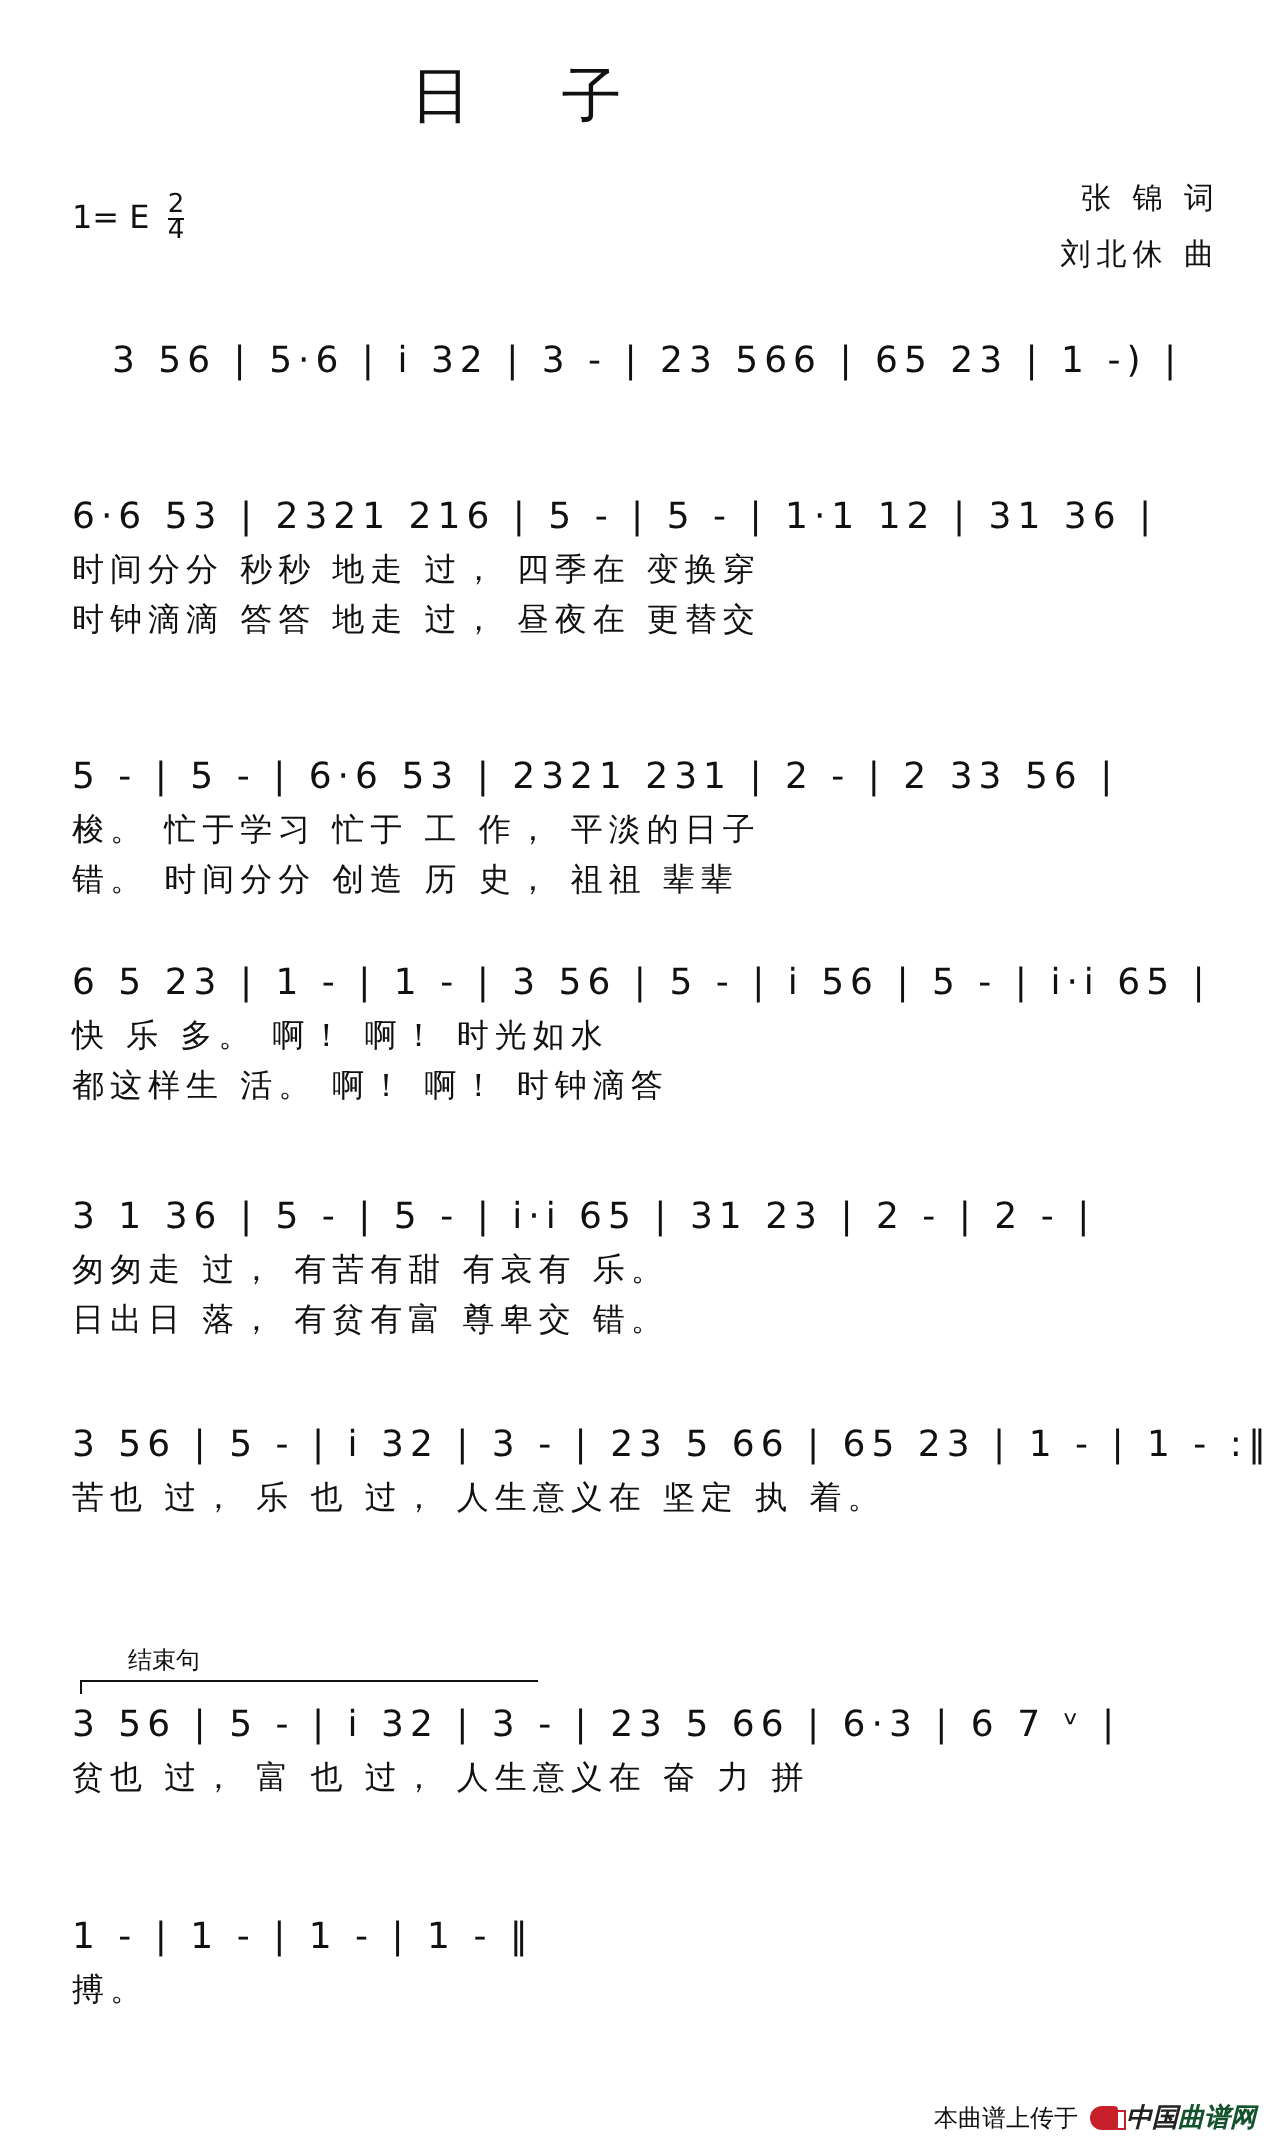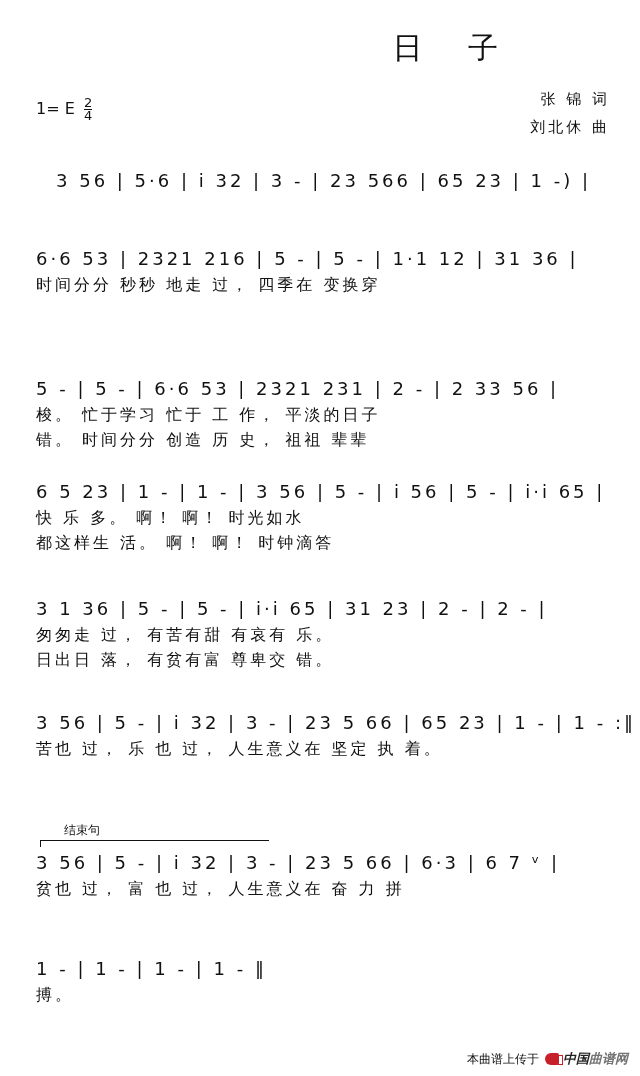--- a/index.html
+++ b/index.html
@@ -1,35 +1,35 @@
 <!DOCTYPE html>
 <html><head>
 <meta charset="utf-8">
 <style>
   html, body { margin: 0; padding: 0; background: #ffffff; }
   body { width: 640px; height: 1076px; position: relative; overflow: hidden;
          font-family: "DejaVu Sans", "Liberation Sans", sans-serif; color: #111; }
   .abs { position: absolute; white-space: nowrap; }
-  .title { left: 0; width: 516px; top: 28px; text-align: right; font-size: 30px; letter-spacing: 18px; padding-left: 18px; box-sizing: border-box; }
+  .title { left: 0; width: 516px; top: 28px; text-align: center; font-size: 30px; letter-spacing: 18px; padding-left: 18px; box-sizing: border-box; }
   .key { left: 36px; top: 97px; font-size: 16px; }
   .frac { display: inline-block; vertical-align: middle; text-align: center; font-size: 13px; line-height: 12px; margin-left: 4px; }
   .frac span { display: block; }
   .frac .num { border-bottom: 1px solid #111; }
   .credit { right: 30px; font-size: 15px; letter-spacing: 3px; }
   .row { left: 36px; font-size: 18px; }
   .notes { font-size: 18px; letter-spacing: 3px; }
   .lyric { font-size: 16px; letter-spacing: 3px; }
   .section-label { font-size: 12px; }
   .bracket { border-top: 1.5px solid #111; border-left: 1.5px solid #111; height: 6px; }
   .footer { right: 12px; top: 1050px; font-size: 12px; display: flex; align-items: center; gap: 6px; }
   .logo { display: inline-flex; align-items: center; gap: 0; font-weight: bold; font-size: 13px; }
   .logo-mark { width: 14px; height: 12px; border-radius: 6px 2px 2px 6px; background: #c8202a; display: inline-block; position: relative; }
   .logo-mark::after { content: ""; position: absolute; right: -4px; top: 2px; width: 4px; height: 8px; border: 1px solid #c8202a; border-left: none; }
   .logo-a { color: #222; margin-left: 4px; font-style: italic; }
-  .logo-b { color: #737373; font-style: italic; }
+  .logo-b { color: #14532d; font-style: italic; }
 </style>
 </head>
 <body>
 
 <div class="abs title">日 子</div>
 
 <div class="abs key">
   <span>1= E</span>
   <span class="frac">
     <span class="num">2</span>
@@ -40,20 +40,21 @@
 <div class="abs credit" style="top:90px;">张  锦 词</div>
 <div class="abs credit" style="top:118px;">刘北休 曲</div>
 
 <div class="abs row" style="top:170px;margin-left:20px;">
   <div class="notes">3 56 | 5·6 | i 32 | 3 - | 23 566 | 65 23 | 1 -) |</div>
 </div>
 
 <div class="abs row" style="top:248px;">
   <div class="notes">6·6 53 | 2321 216 | 5 - | 5 - | 1·1 12 | 31 36 |</div>
   <div class="lyric" style="margin-top:6px;">时间分分  秒秒  地走  过，          四季在   变换穿</div>
+  <div class="lyric" style="margin-top:4px;">时钟滴滴  答答  地走  过，          昼夜在   更替交</div>
 </div>
 
 <div class="abs row" style="top:378px;">
   <div class="notes">5 - | 5 - | 6·6 53 | 2321 231 | 2 - | 2 33 56 |</div>
   <div class="lyric" style="margin-top:6px;">梭。             忙于学习  忙于  工    作，  平淡的日子</div>
   <div class="lyric" style="margin-top:4px;">错。             时间分分  创造  历    史，  祖祖  辈辈</div>
 </div>
 
 <div class="abs row" style="top:481px;">
   <div class="notes">6 5 23 | 1 - | 1 - | 3 56 | 5 - | i 56 | 5 - | i·i 65 |</div>

